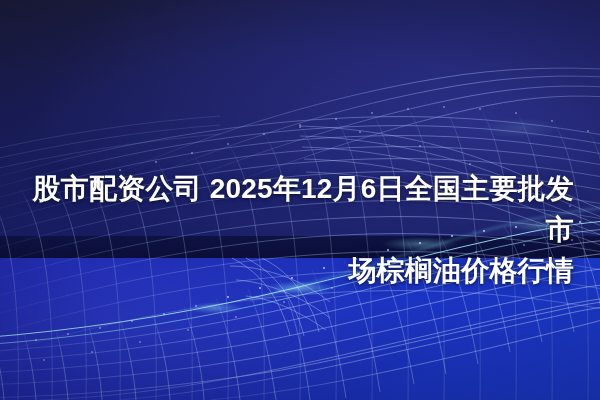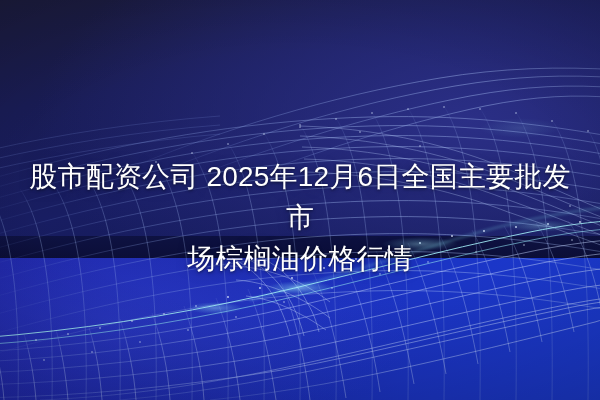--- a/index.html
+++ b/index.html
@@ -57,25 +57,25 @@
   
   .mesh {
     position: absolute;
     inset: 0;
   }
   
   .headline {
     position: absolute;
     left: 0;
     right: 0;
-    top: 156px;
-    text-align: center;
+    top: 168px;
+    text-align: right;
     color: #ffffff;
     font-size: 28px;
-    font-weight: normal;
+    font-weight: bold;
     line-height: 41px;
     letter-spacing: 0.2px;
     text-shadow: 0 1px 3px rgba(0,0,0,0.55), 0 0 12px rgba(10,16,60,0.5);
     padding: 0 26px;
     white-space: pre-line;
   }
 </style>
 </head>
 <body>
 

